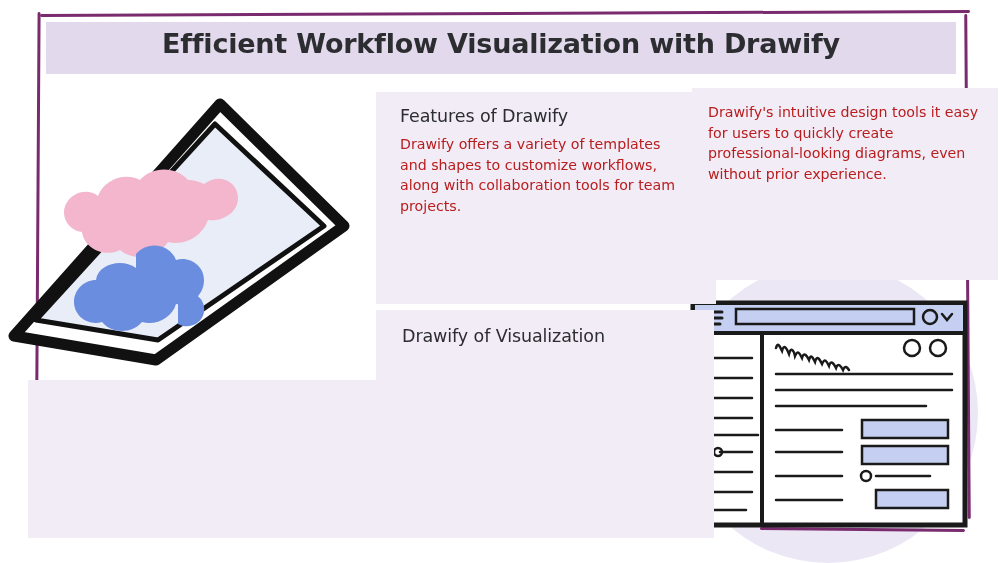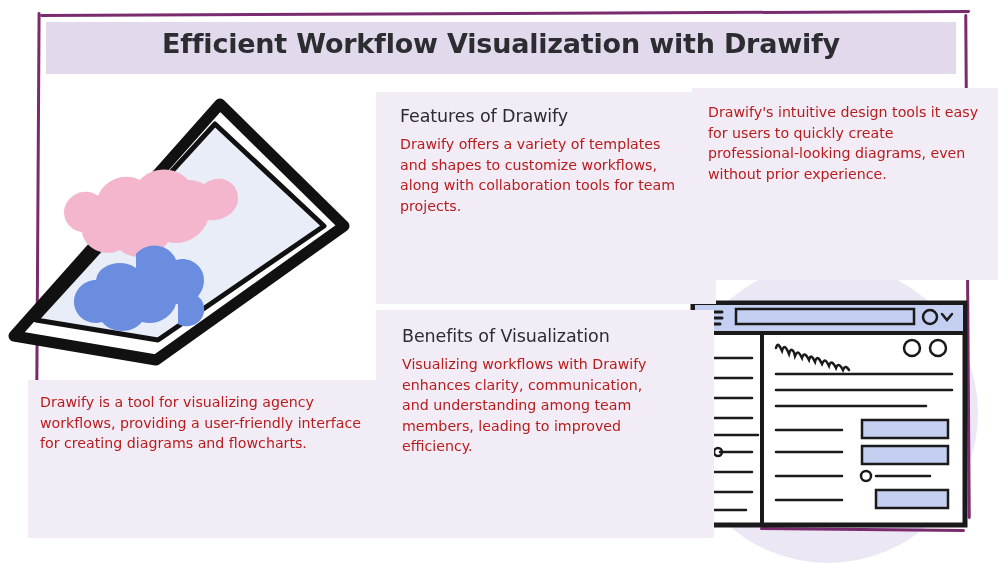--- a/index.html
+++ b/index.html
@@ -219,19 +219,17 @@
 <div class="card" id="card-features">
   <h2 class="card-title">Features of Drawify</h2>
   <p class="card-body">Drawify offers a variety of templates and shapes to customize workflows, along with collaboration tools for team projects.</p>
 </div>
 
 <div class="card" id="card-ease">
   <p class="card-body">Drawify's intuitive design tools it easy for users to quickly create professional-looking diagrams, even without prior experience.</p>
 </div>
 
 <div class="card" id="card-benefits">
-  <h2 class="card-title">Benefits of Visualization</h2>
-  <p class="card-body">Visualizing workflows with Drawify enhances clarity, communication, and understanding among team members, leading to improved efficiency.</p>
+  <h2 class="card-title">Drawify of Visualization</h2>
 </div>
 
 <div class="card" id="card-overview">
-  <p class="card-body">Drawify is a tool for visualizing agency workflows, providing a user-friendly interface for creating diagrams and flowcharts.</p>
 </div>
 
 </body></html>

